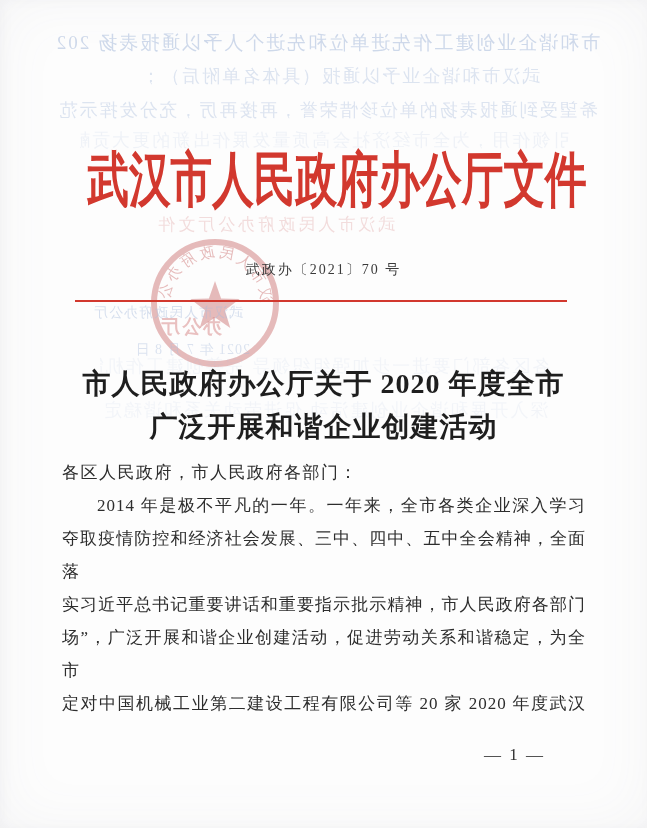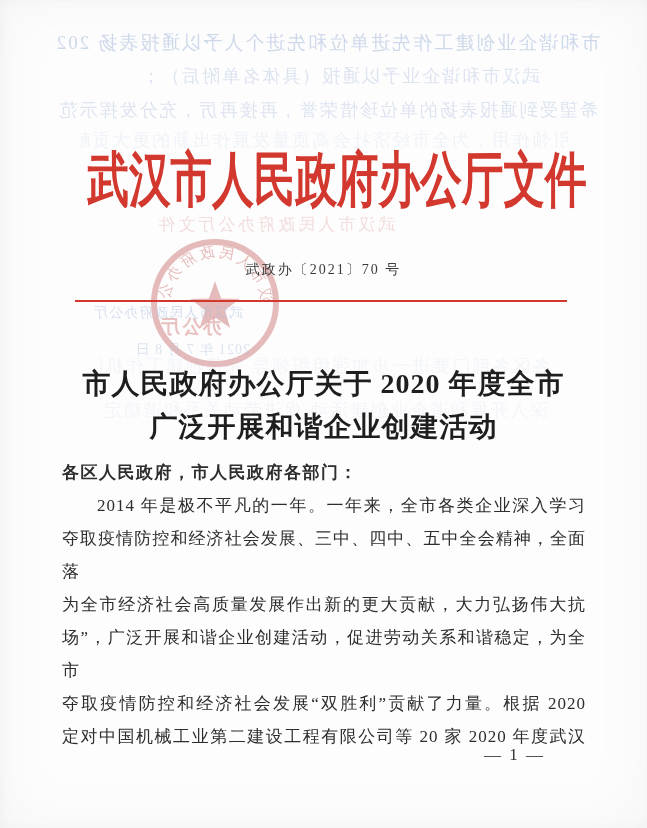--- a/index.html
+++ b/index.html
@@ -68,21 +68,21 @@
     line-height:43px;
     letter-spacing:1px;
     color:#1e1e1e;
   }
   .body-block{
     position:absolute;top:456px;left:62px;width:524px;
     font-size:17px;
     line-height:33px;
     color:#2d2d2d;
   }
-  .salutation{letter-spacing:1.5px;font-weight:bold;}
+  .salutation{letter-spacing:1.5px;}
   .body-line{
     text-align:justify;
     text-align-last:justify;
     letter-spacing:1px;
   }
   .body-line.indent{text-indent:35px;}
   .page-number{
     position:absolute;top:745px;left:484px;
     font-size:17px;
     letter-spacing:2px;
@@ -127,21 +127,20 @@
 
   <div class="doc-title">
     <div>市人民政府办公厅关于 2020 年度全市</div>
     <div>广泛开展和谐企业创建活动</div>
   </div>
 
   <div class="body-block">
     <div class="salutation">各区人民政府，市人民政府各部门：</div>
     <div class="body-line indent">2014 年是极不平凡的一年。一年来，全市各类企业深入学习</div>
     <div class="body-line">夺取疫情防控和经济社会发展、三中、四中、五中全会精神，全面落</div>
-    <div class="body-line">为全市经济社会高质量发展作出新的更大贡献，大力弘扬伟大抗</div>
+    <div class="body-line">实习近平总书记重要讲话和重要指示批示精神，市人民政府各部门</div>
     <div class="body-line">场”，广泛开展和谐企业创建活动，促进劳动关系和谐稳定，为全市</div>
-    <div class="body-line">夺取疫情防控和经济社会发展“双胜利”贡献了力量。根据 2020</div>
     <div class="body-line">定对中国机械工业第二建设工程有限公司等 20 家 2020 年度武汉</div>
   </div>
 
   <div class="page-number">— 1 —</div>
 
 </div>
 
 </body></html>

